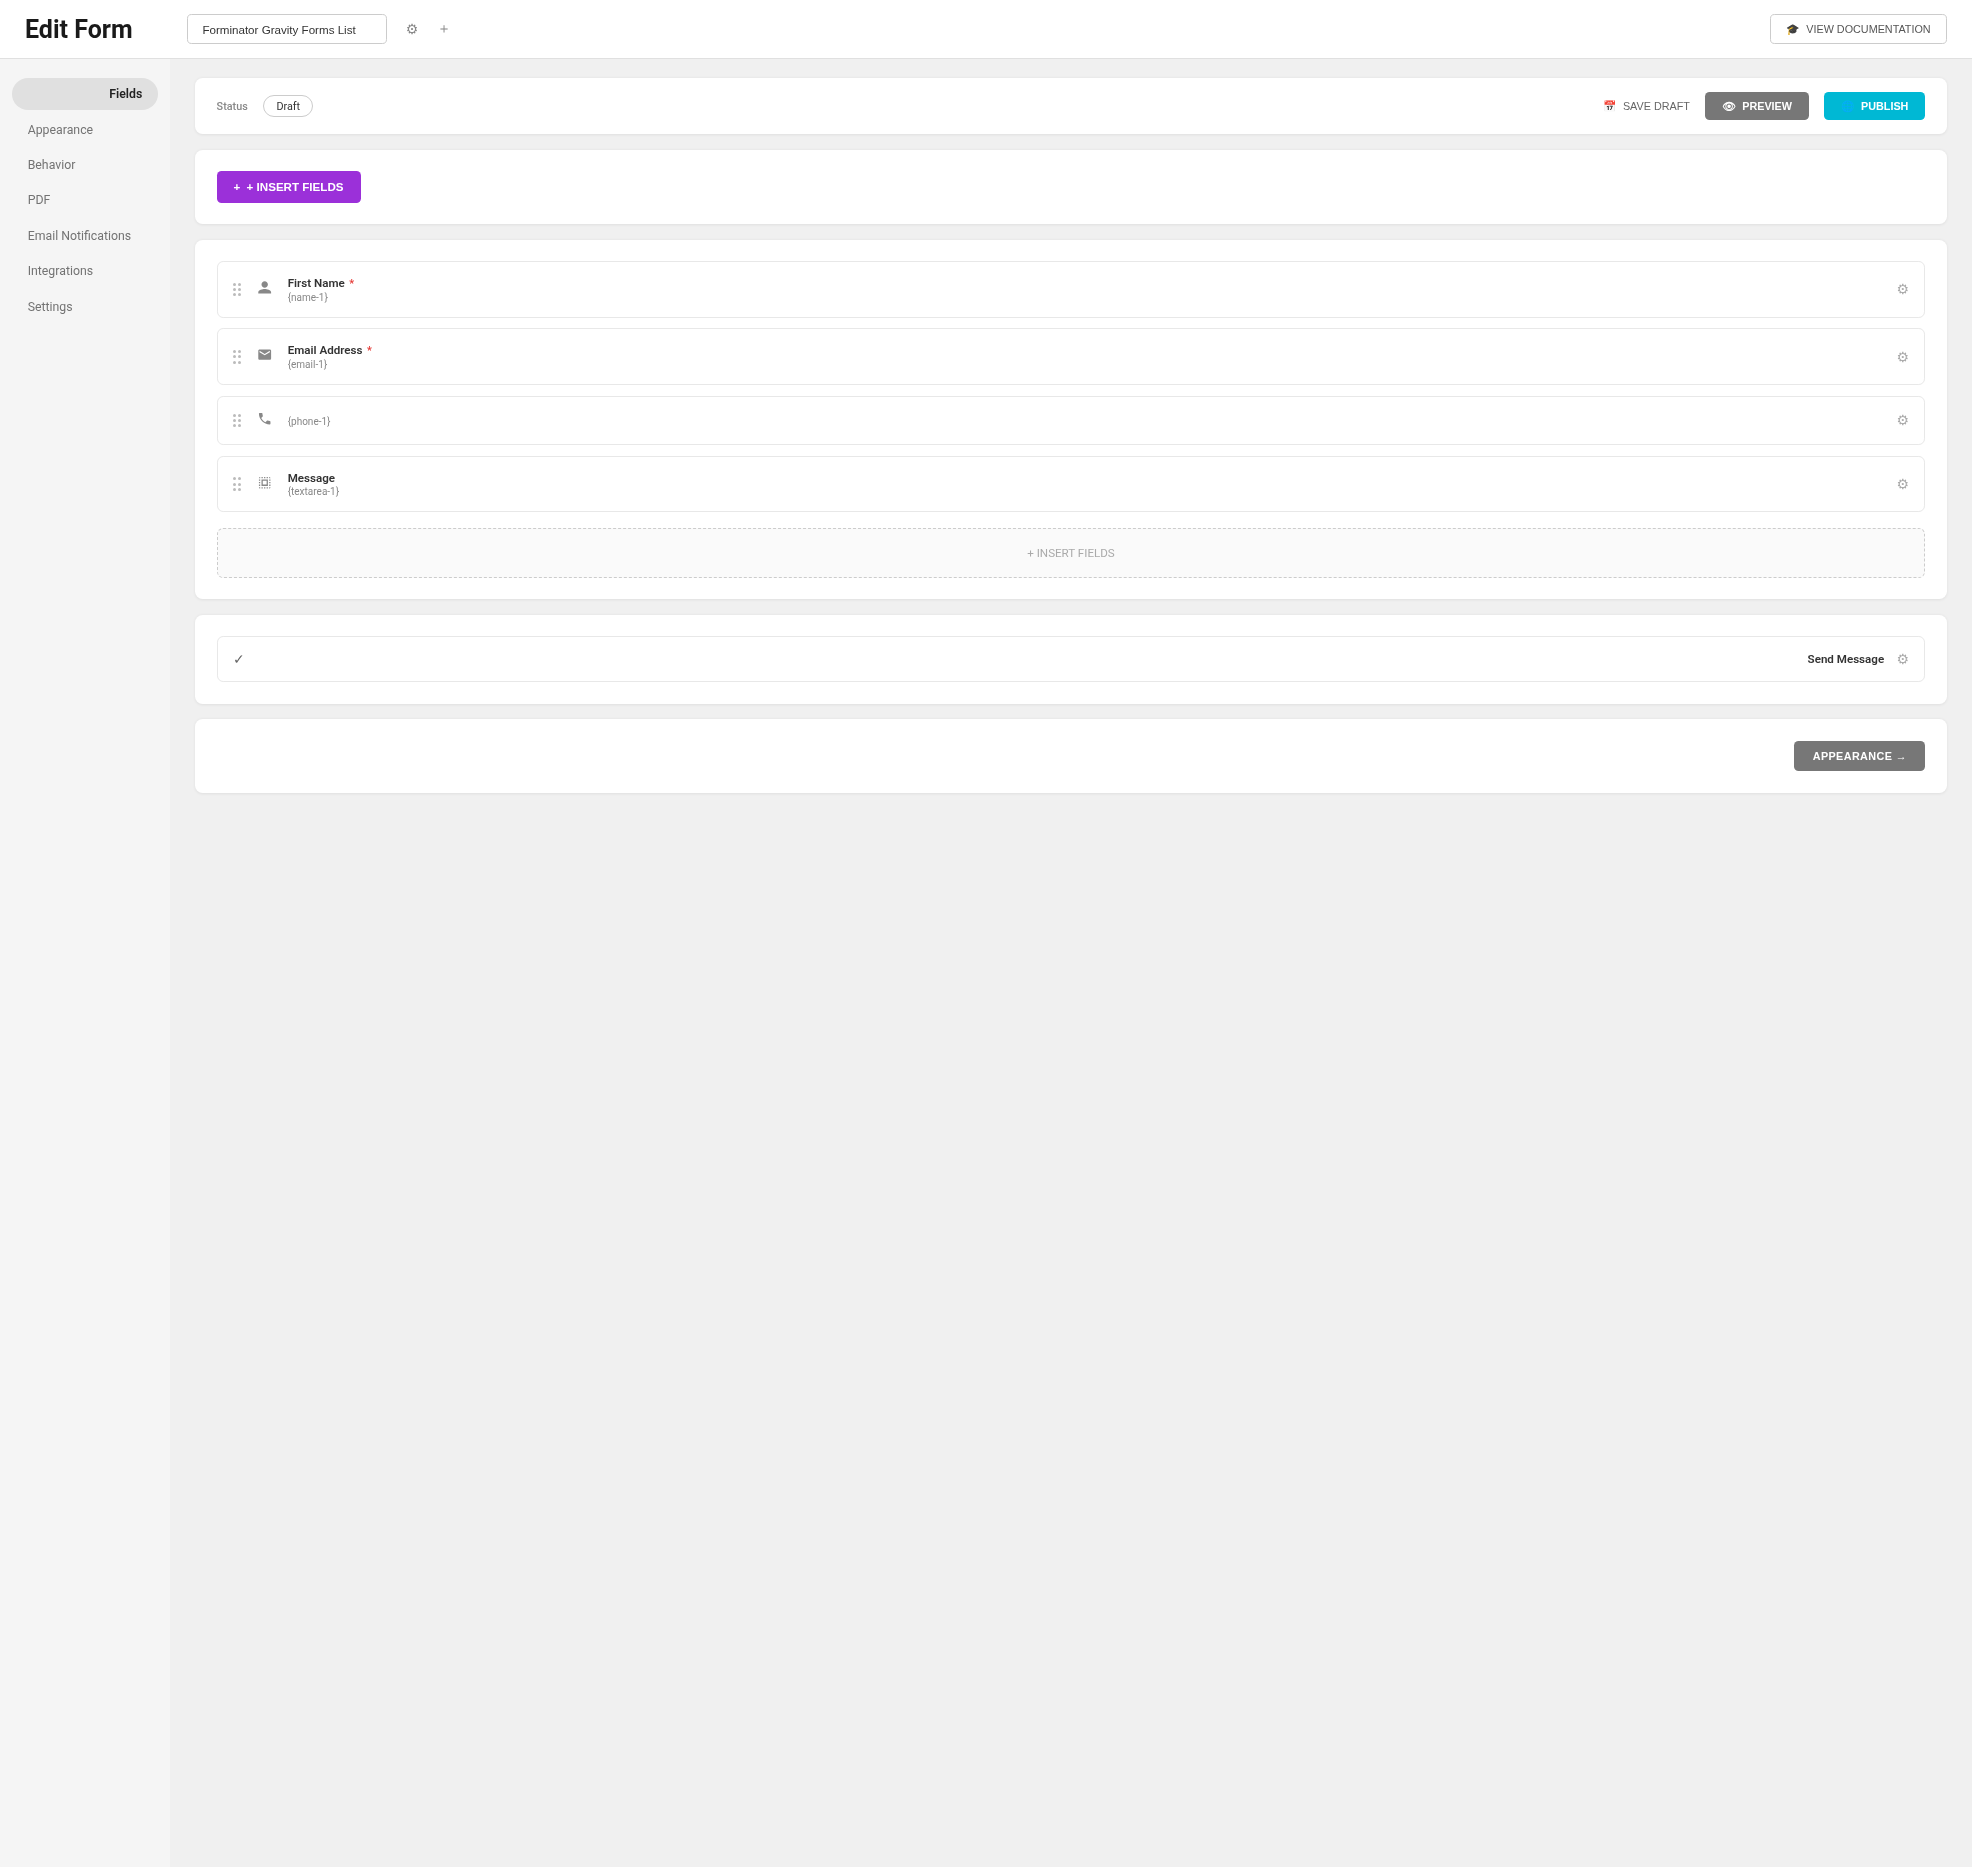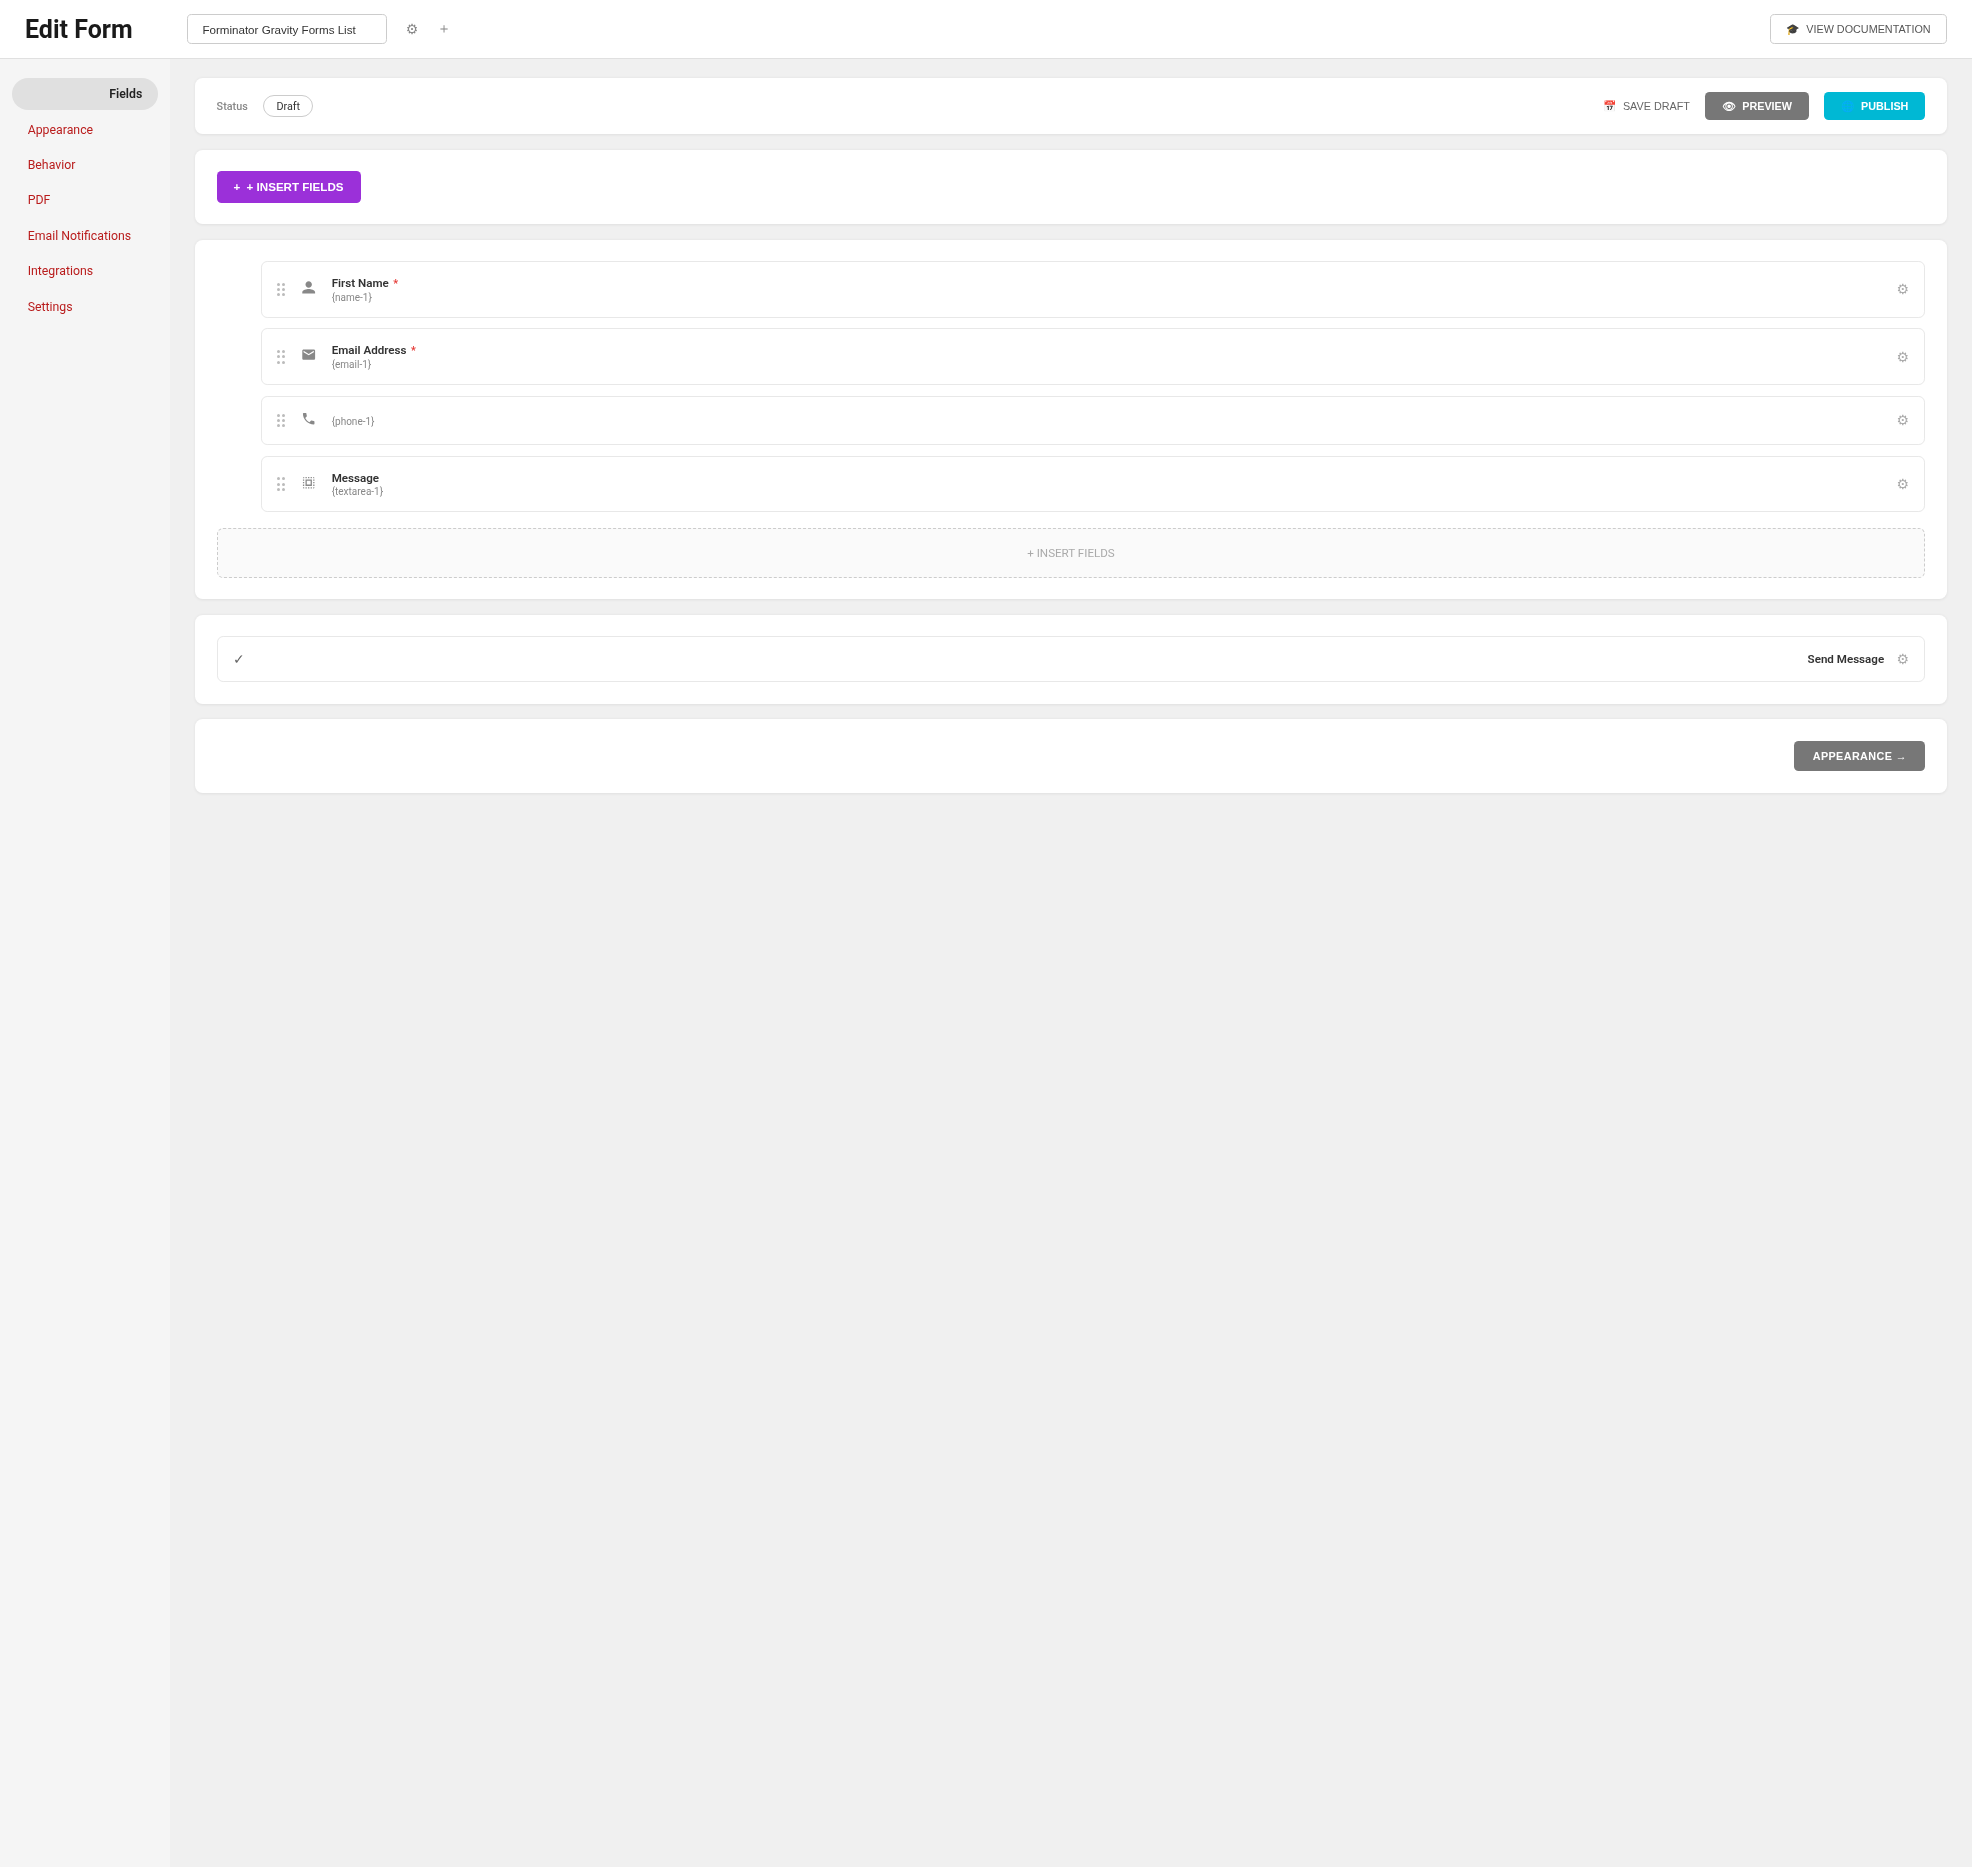--- a/index.html
+++ b/index.html
@@ -83,21 +83,21 @@
       display: flex;
       flex-direction: column;
       gap: 3.1px;
       flex-shrink: 0;
     }
 
     .sidebar-item {
       padding: 9.2px 15.4px;
       border-radius: 23px;
       font-size: 12.3px;
-      color: #b91c1c;
+      color: #737373;
       cursor: pointer;
       font-weight: 400;
     }
 
     .sidebar-item.active {
       background: #e0e0e0;
       font-weight: 600;
       color: #222;
       text-align: right;
     }
@@ -207,21 +207,20 @@
     }
 
     .field-row {
       background: #fff;
       border: 1.2px solid #e8e8e8;
       border-radius: 6.2px;
       padding: 14px 15.4px;
       display: flex;
       align-items: center;
       gap: 12.3px;
-      margin-left: 44px;
     }
 
     .drag-handle {
       color: #ccc;
       font-size: 12.3px;
       cursor: grab;
       display: flex;
       flex-direction: column;
       gap: 2.3px;
     }

